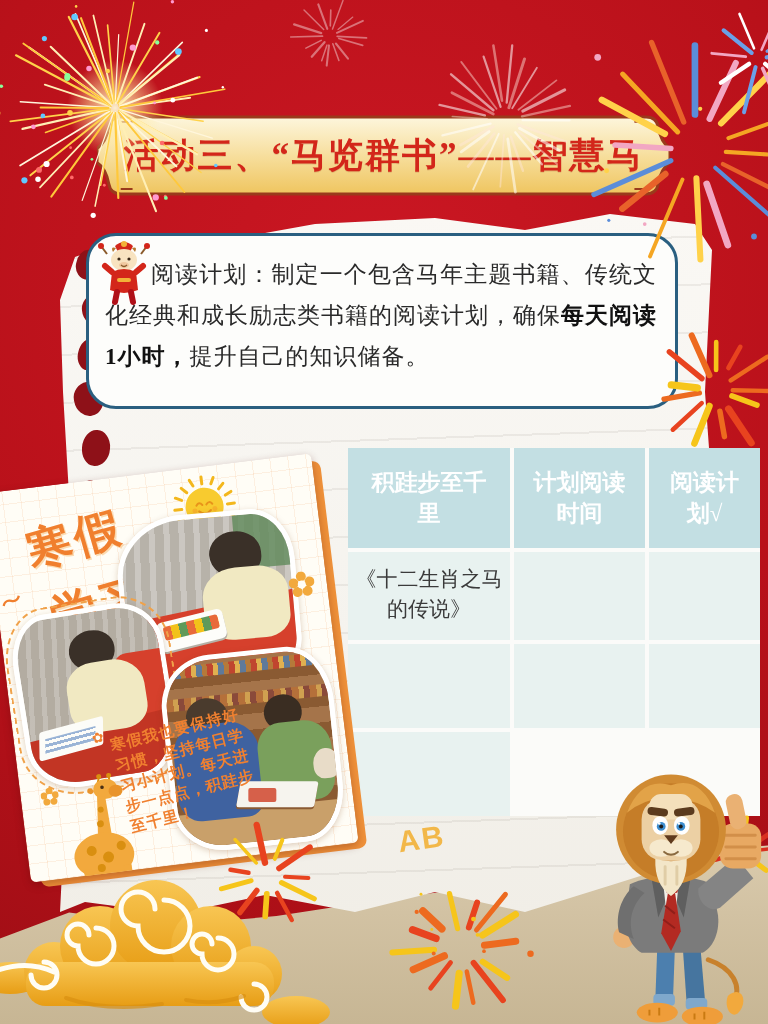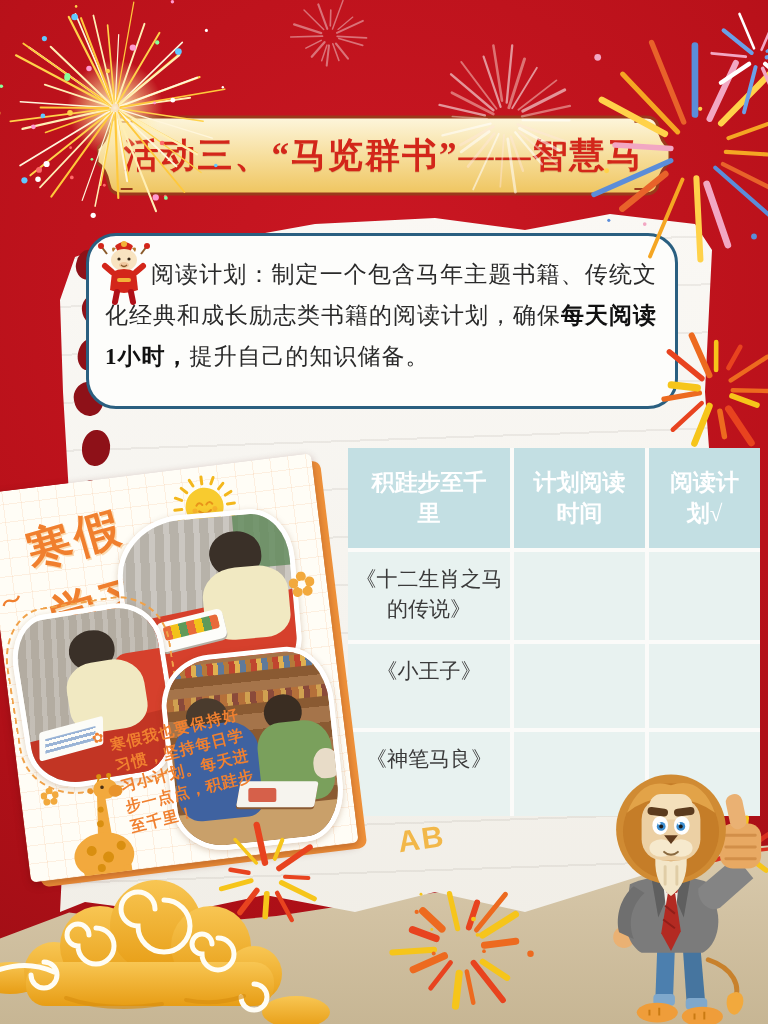--- a/index.html
+++ b/index.html
@@ -150,25 +150,23 @@
 
   <div class="rtable">
     <div class="th">积跬步至千里</div>
     <div class="th">计划阅读时间</div>
     <div class="th">阅读计划√</div>
 
     <div class="td">《十二生肖之马的传说》</div>
     <div class="td"></div>
     <div class="td"></div>
 
-    <div class="td">《小王子》</div>
     <div class="td"></div>
     <div class="td"></div>
 
-    <div class="td">《神笔马良》</div>
     <div class="td"></div>
     <div class="td"></div>
   </div>
 
   <div class="card-wrap">
     <div class="card-back"></div>
     <div class="card">
       <span class="squiggle">〜</span>
       <div class="card-title t1">寒假</div>
       <div class="card-title t2">学习篇</div>

